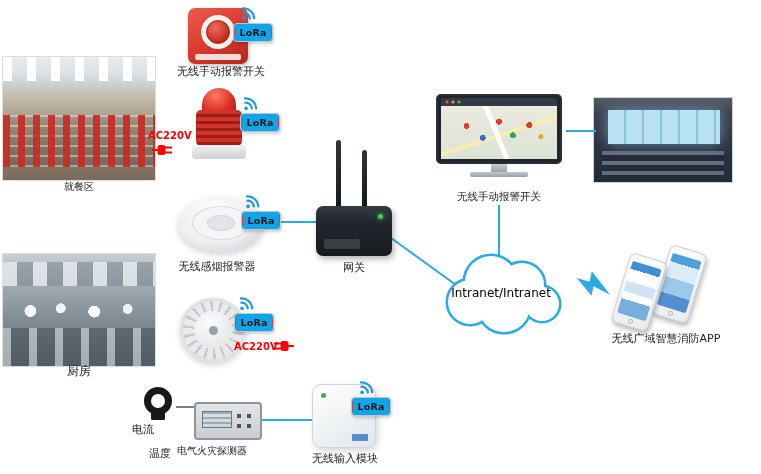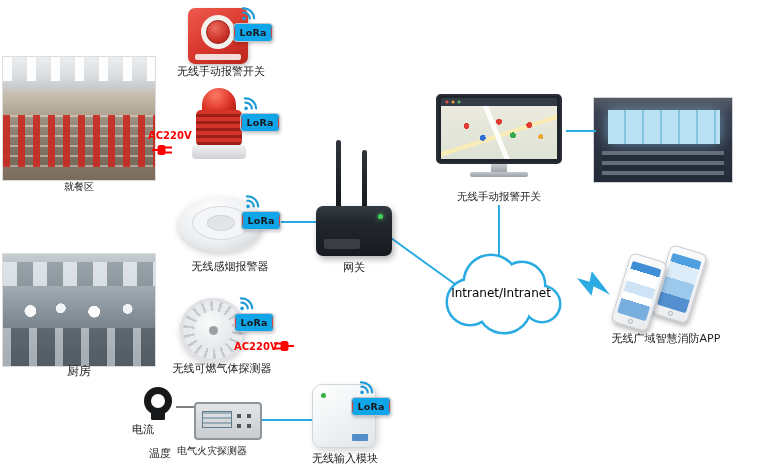--- a/index.html
+++ b/index.html
@@ -154,21 +154,21 @@
   #wifi-module{left:356px;top:379px} #lora-module{left:351px;top:397px}
   #plug-sl{left:152px;top:142px}
   #plug-gas{left:272px;top:338px;transform:scaleX(-1)}
   #ct{left:138px;top:386px;width:40px;height:36px}
 
   
   #dining-label{left:3px;top:181px;width:152px;font-size:10px}
   #kitchen-label{left:3px;top:364px;width:152px;font-size:12px}
   #manual-label{left:162px;top:65px;width:118px}
   #soundlight-label{left:166px;top:170px;width:112px}
-  #smoke-label{left:174px;top:260px;width:112px}
+  #smoke-label{left:161px;top:260px;width:112px}
   #gas-label{left:158px;top:362px;width:128px}
   #efd-label{left:168px;top:445px;width:88px;font-size:10px}
   #module-label{left:300px;top:452px;width:90px}
   #gateway-label{left:316px;top:261px;width:76px}
   #cloudcenter-label{left:430px;top:190px;width:138px;font-size:10.5px}
   #control-label{left:594px;top:186px;width:138px}
   #app-label{left:600px;top:332px;width:132px;font-size:11px}
   #ac-sl{left:148px;top:130px}
   #ac-gas{left:234px;top:341px}
   #current-label{left:123px;top:423px;width:40px}
@@ -374,21 +374,20 @@
         <path d="M0 8 H6" stroke="#f00" stroke-width="2"></path>
         <rect x="5.5" y="3" width="8" height="10" rx="2.5" fill="#f00"></rect>
         <path d="M13 5.5 H20 M13 10.5 H20" stroke="#f00" stroke-width="2.2"></path>
       </svg>
   </div>
 
   <div class="label" id="dining-label">就餐区</div>
   <div class="label" id="manual-label">无线手动报警开关</div>
   <div class="label" id="kitchen-label">厨房</div>
   <div class="label" id="smoke-label">无线感烟报警器</div>
-  <div class="label" id="gas-label">无线可燃气体探测器</div>
   <div class="label" id="efd-label">电气火灾探测器</div>
   <div class="label" id="module-label">无线输入模块</div>
   <div class="label" id="gateway-label">网关</div>
   <div class="label" id="cloudcenter-label">无线手动报警开关</div>
   <div class="label" id="app-label">无线广域智慧消防APP</div>
   <div class="red-label" id="ac-sl">AC220V</div>
   <div class="red-label" id="ac-gas">AC220V</div>
   <div class="label" id="current-label">电流</div>
   <div class="label" id="temp-label">温度</div>
 

